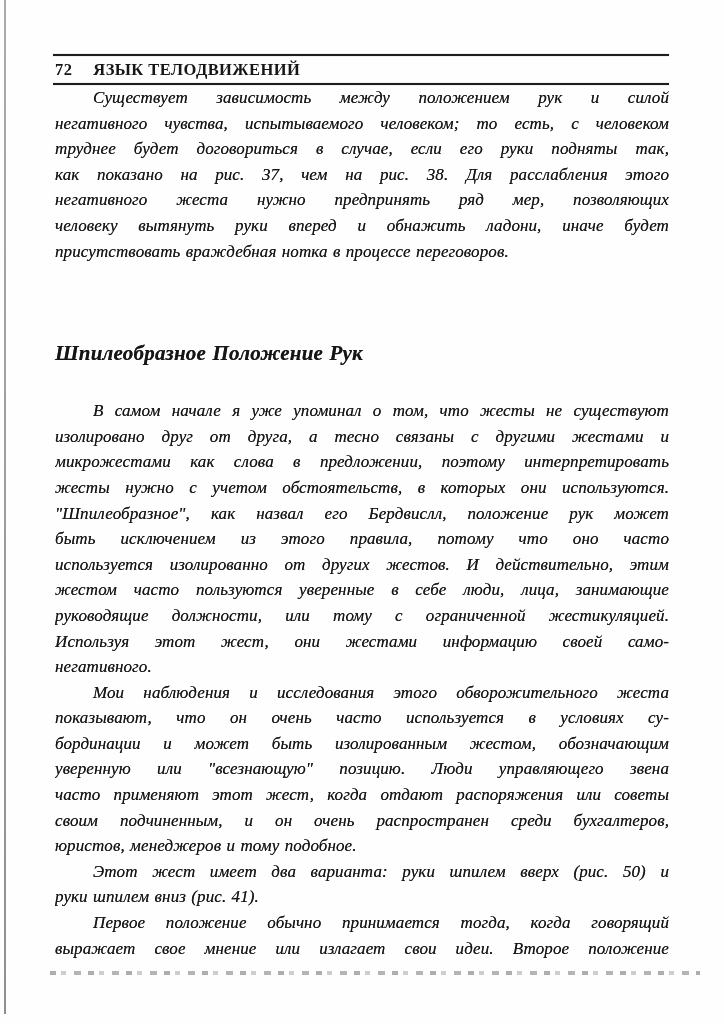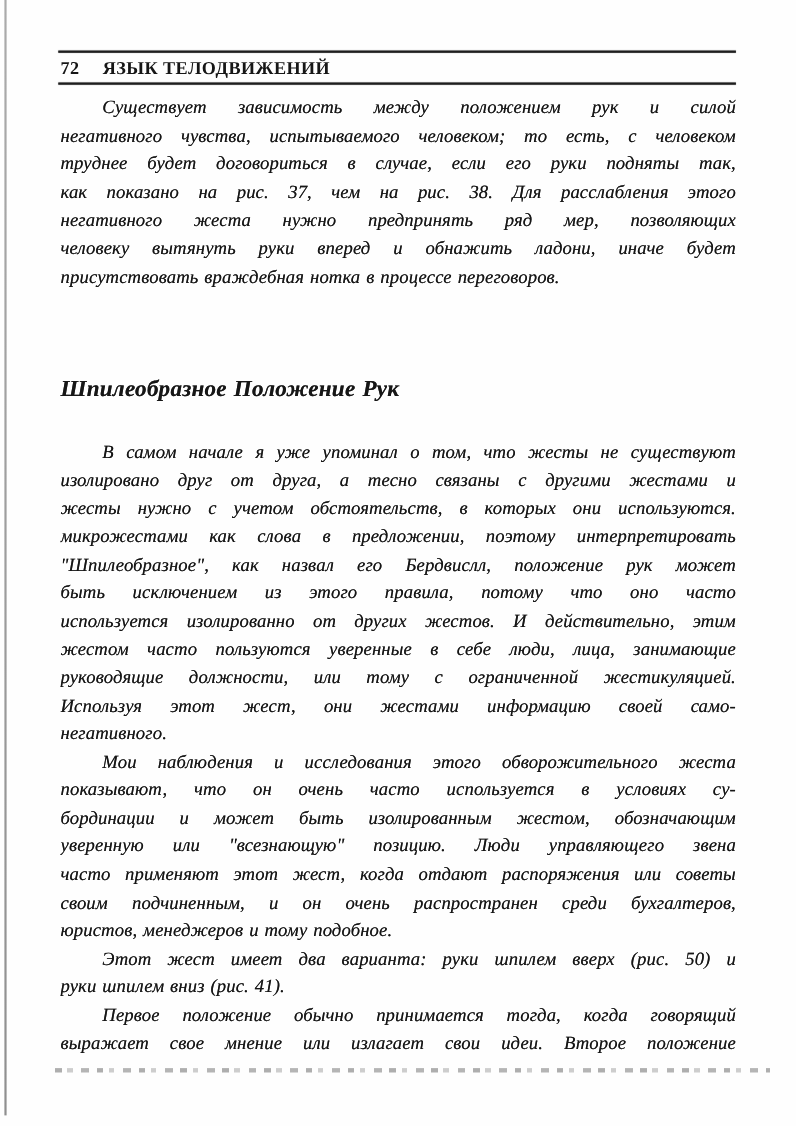--- a/index.html
+++ b/index.html
@@ -17,21 +17,21 @@
   
   #scan-edge {
     position: absolute;
     left: 4px; top: 0;
     width: 2px; height: 1014px;
     background: linear-gradient(#ababab, #9a9a9a 60%, #8f8f8f);
   }
   
   #running-head {
     position: absolute;
-    left: 53px; top: 46px;
+    left: 53px; top: 54px;
     width: 616px; height: 32px; text-align: right;
   }
   .rule {
     position: absolute;
     left: 0; width: 100%; height: 2px;
     background: #1e1e1e;
     box-shadow: 0 0 1px rgba(30,30,30,.6);
   }
   #rule-top { top: 0; }
   #rule-bottom { top: 29px; }
@@ -108,22 +108,22 @@
         <div class="line">труднее будет договориться в случае, если его руки подняты так,</div>
         <div class="line">как показано на рис. 37, чем на рис. 38. Для расслабления этого</div>
         <div class="line">негативного жеста нужно предпринять ряд мер, позволяющих</div>
         <div class="line">человеку вытянуть руки вперед и обнажить ладони, иначе будет</div>
         <div class="line last">присутствовать враждебная нотка в процессе переговоров.</div>
       </div>
       <div id="section-heading">Шпилеобразное Положение Рук</div>
   <div class="paragraph">
         <div class="line first">В самом начале я уже упоминал о том, что жесты не существуют</div>
         <div class="line">изолировано друг от друга, а тесно связаны с другими жестами и</div>
+        <div class="line">микрожестами как слова в предложении, поэтому интерпретировать</div>
         <div class="line">жесты нужно с учетом обстоятельств, в которых они используются.</div>
-        <div class="line">микрожестами как слова в предложении, поэтому интерпретировать</div>
         <div class="line">"Шпилеобразное", как назвал его Бердвислл, положение рук может</div>
         <div class="line">быть исключением из этого правила, потому что оно часто</div>
         <div class="line">используется изолированно от других жестов. И действительно, этим</div>
         <div class="line">жестом часто пользуются уверенные в себе люди, лица, занимающие</div>
         <div class="line">руководящие должности, или тому с ограниченной жестикуляцией.</div>
         <div class="line">Используя этот жест, они жестами информацию своей само-</div>
         <div class="line last">негативного.</div>
       </div>
       <div class="paragraph">
         <div class="line first">Мои наблюдения и исследования этого обворожительного жеста</div>

